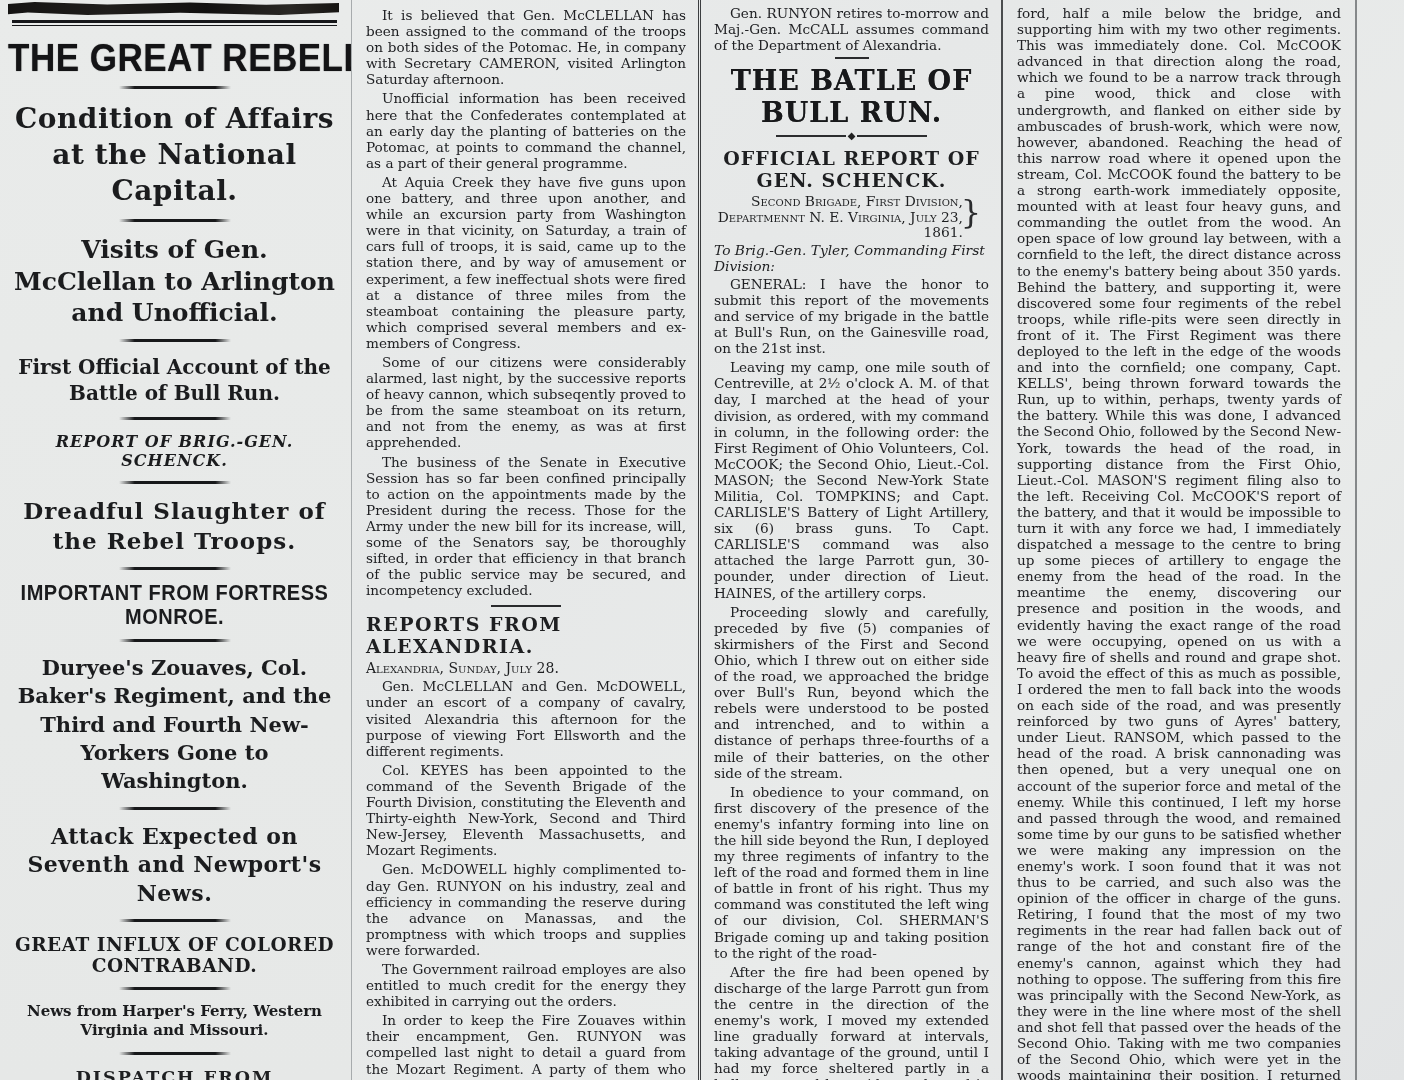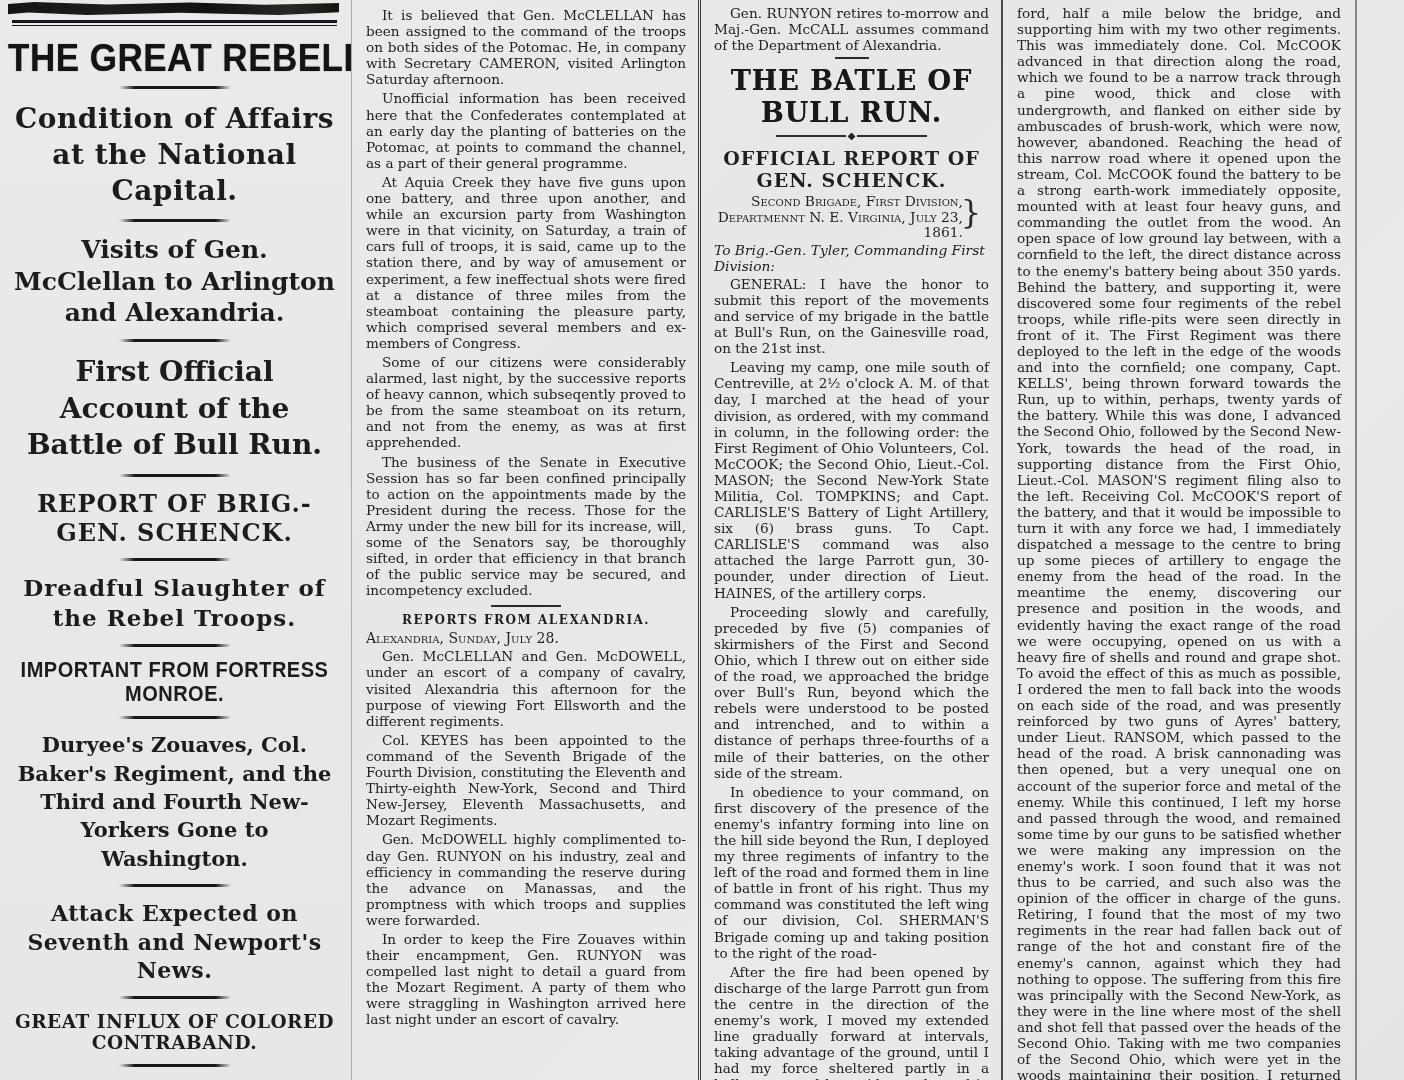--- a/index.html
+++ b/index.html
@@ -21,41 +21,41 @@
           clip-path:polygon(0 15%,8% 0,30% 20%,55% 4%,78% 22%,100% 8%,100% 78%,82% 100%,52% 82%,24% 100%,6% 80%,0 95%); }
   .double-rule { border-top:3px solid #16171a; border-bottom:1px solid #16171a; height:6px; margin:5px 4px 2px 4px; }
   .masthead { font-family:"Liberation Sans",sans-serif; font-weight:800; font-size:35px;
           letter-spacing:0.5px; transform:scaleY(1.12); transform-origin:top; margin-top:9px;
           color:#141416; text-shadow:0 0 1px rgba(10,10,10,.65); white-space:nowrap; }
   .rule { width:112px; height:3px; margin:11px auto 12px auto;
           background:linear-gradient(90deg,rgba(0,0,0,0),#17181a 14%,#17181a 86%,rgba(0,0,0,0)); }
   .sh   { font-weight:700; color:#1b1c1e; }
   .sh-cond   { font-size:28px; line-height:1.28; letter-spacing:.5px; }
   .sh-visits { font-size:25px; line-height:1.25; }
-  .sh-first  { font-size:28px; line-height:1.3; }
-  .sh-report { font-size:24px; letter-spacing:1px; }
+  .sh-first  { font-size:20px; line-height:1.3; }
+  .sh-report { font-size:16px; letter-spacing:1px;font-style:italic; }
   .sh-dread  { font-size:23px; line-height:1.3; letter-spacing:1px; }
   .sh-sans   { font-family:"Liberation Sans",sans-serif; font-weight:700; font-size:20px; letter-spacing:.5px; transform:scaleY(1.08); }
   .sh-duryee { font-size:21px; line-height:1.35; }
   .sh-attack { font-size:22px; line-height:1.3; letter-spacing:.5px; }
   .sh-influx { font-size:18.5px; font-weight:600; letter-spacing:.5px; }
   .sh-news   { font-size:15px; line-height:1.3; }
   .dispatch-title { font-size:17.5px; font-weight:600; letter-spacing:2px; margin-top:2px; }
   .dateline { font-variant:small-caps; font-size:14px; padding-right:22px; margin:3px 0 2px 0; }
 
   
   .body { font-size:13.6px; line-height:16.1px; text-align:justify; hyphens:auto;
           margin-bottom:3px; color:#202124; }
   .ind   { text-indent:16px; }
   .noind { text-indent:0; }
 
   
   .col2 { width:346px; padding:7px 12px 0 14px; }
   .sec-rule { width:70px; height:2px; margin:7px auto 6px auto; background:#2a2b2d; }
-  .sec-title { text-align:center; font-size:12px; font-weight:600; letter-spacing:1.5px; margin:2px 0 1px 0; }
+  .sec-title { text-align:left; font-size:19px; font-weight:600; letter-spacing:1.5px; margin:2px 0 1px 0; }
 
   
   .col3 { width:303px; padding:5px 12px 0 13px; border-left:3px double #3c3e40; }
   .mini-rule { width:34px; height:2px; background:#2a2b2d; margin:4px auto 6px auto; }
   .battle-headline { text-align:center; font-size:27px; font-weight:800; letter-spacing:1px;
           color:#17181a; transform:scaleY(1.05); margin:2px 0 4px 0; text-shadow:0 0 .6px rgba(10,10,10,.7); }
   .arrow-divider { display:flex; align-items:center; justify-content:center; margin:2px 0 6px 0; }
   .arrow-divider .a-line { width:70px; height:1.6px; background:#2c2d2f; }
   .arrow-divider .a-head { font-size:10px; color:#222; padding:0 2px; line-height:1; }
   .report-title { text-align:center; font-size:19px; font-weight:700; letter-spacing:1px; margin:3px 0 3px 0; }
@@ -72,21 +72,21 @@
 
 <div class="page">
 
   <div class="col col1">
     <div class="torn-bar"></div>
     <div class="double-rule"></div>
     <h1 class="masthead">THE GREAT REBELLION.</h1>
     <div class="rule"></div>
     <h2 class="sh sh-cond">Condition of Affairs at the National Capital.</h2>
     <div class="rule"></div>
-    <h2 class="sh sh-visits">Visits of Gen. McClellan to Arlington and Alexandria.</h2>
+    <h2 class="sh sh-visits">Visits of Gen. McClellan to Arlington and Unofficial.</h2>
     <div class="rule"></div>
     <h2 class="sh sh-first">First Official Account of the Battle of Bull Run.</h2>
     <div class="rule"></div>
     <h2 class="sh sh-report">REPORT OF BRIG.-GEN. SCHENCK.</h2>
     <div class="rule"></div>
     <h2 class="sh sh-dread">Dreadful Slaughter of the Rebel Troops.</h2>
     <div class="rule"></div>
     <h2 class="sh sh-sans">IMPORTANT FROM FORTRESS MONROE.</h2>
     <div class="rule"></div>
     <h2 class="sh sh-duryee">Duryee's Zouaves, Col. Baker's Regiment, and the Third and Fourth New-Yorkers Gone to Washington.</h2>
@@ -106,20 +106,21 @@
     <p class="body ind">Unofficial information has been received here that the Confederates contemplated at an early day the planting of batteries on the Potomac, at points to command the channel, as a part of their general programme.</p>
     <p class="body ind">At Aquia Creek they have five guns upon one battery, and three upon another, and while an excursion party from Washington were in that vicinity, on Saturday, a train of cars full of troops, it is said, came up to the station there, and by way of amusement or experiment, a few ineffectual shots were fired at a distance of three miles from the steamboat containing the pleasure party, which comprised several members and ex-members of Congress.</p>
     <p class="body ind">Some of our citizens were considerably alarmed, last night, by the successive reports of heavy cannon, which subseqently proved to be from the same steamboat on its return, and not from the enemy, as was at first apprehended.</p>
     <p class="body ind">The business of the Senate in Executive Session has so far been confined principally to action on the appointments made by the President during the recess. Those for the Army under the new bill for its increase, will, some of the Senators say, be thoroughly sifted, in order that efficiency in that branch of the public service may be secured, and incompetency excluded.</p>
     <div class="sec-rule"></div>
     <h3 class="sec-title">REPORTS FROM ALEXANDRIA.</h3>
     <div class="dateline">Alexandria, Sunday, July 28.</div>
     <p class="body ind">Gen. McCLELLAN and Gen. McDOWELL, under an escort of a company of cavalry, visited Alexandria this afternoon for the purpose of viewing Fort Ellsworth and the different regiments.</p>
     <p class="body ind">Col. KEYES has been appointed to the command of the Seventh Brigade of the Fourth Division, constituting the Eleventh and Thirty-eighth New-York, Second and Third New-Jersey, Eleventh Massachusetts, and Mozart Regiments.</p>
     <p class="body ind">Gen. McDOWELL highly complimented to-day Gen. RUNYON on his industry, zeal and efficiency in commanding the reserve during the advance on Manassas, and the promptness with which troops and supplies were forwarded.</p>
+    <p class="body ind">The Government railroad employes are also entitled to much credit for the energy they exhibited in carrying out the orders.</p>
     <p class="body ind">In order to keep the Fire Zouaves within their encampment, Gen. RUNYON was compelled last night to detail a guard from the Mozart Regiment. A party of them who were straggling in Washington arrived here last night under an escort of cavalry.</p>
 
   </div>
 
   <div class="col col3">
     <p class="body ind">Gen. RUNYON retires to-morrow and Maj.-Gen. McCALL assumes command of the Department of Alexandria.</p>
     <div class="mini-rule"></div>
     <h2 class="battle-headline">THE BATLE OF BULL RUN.</h2>
     <div class="arrow-divider">
       <span class="a-line"></span>

